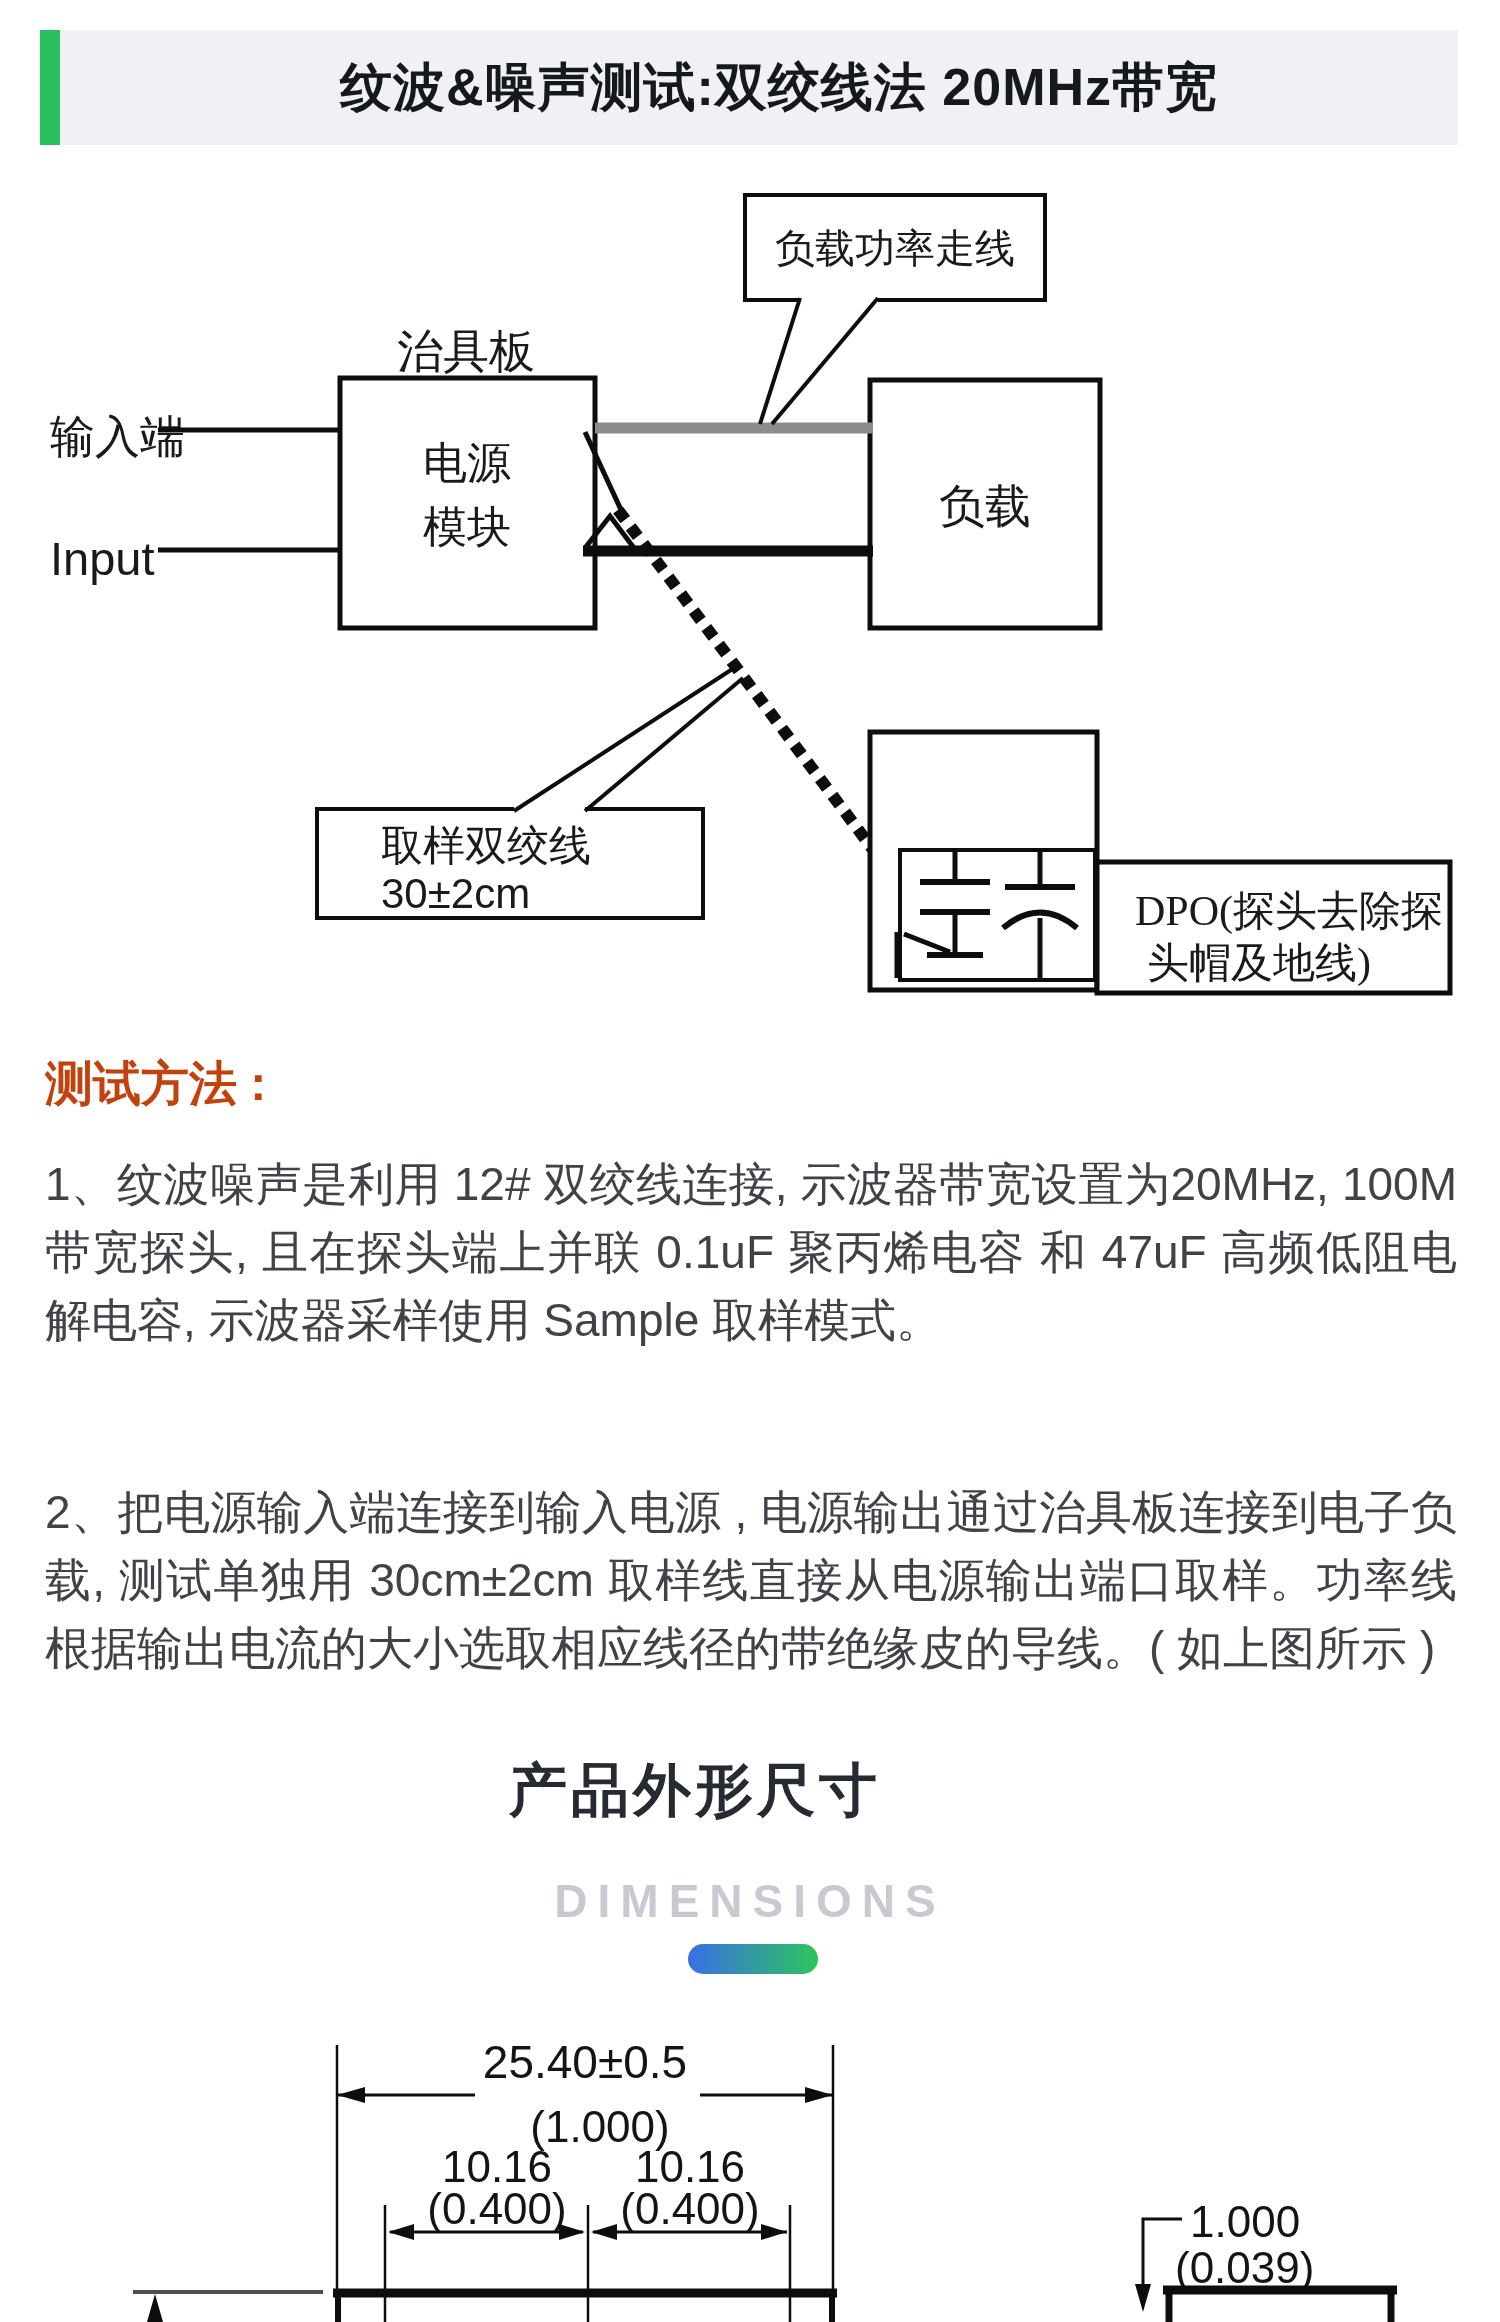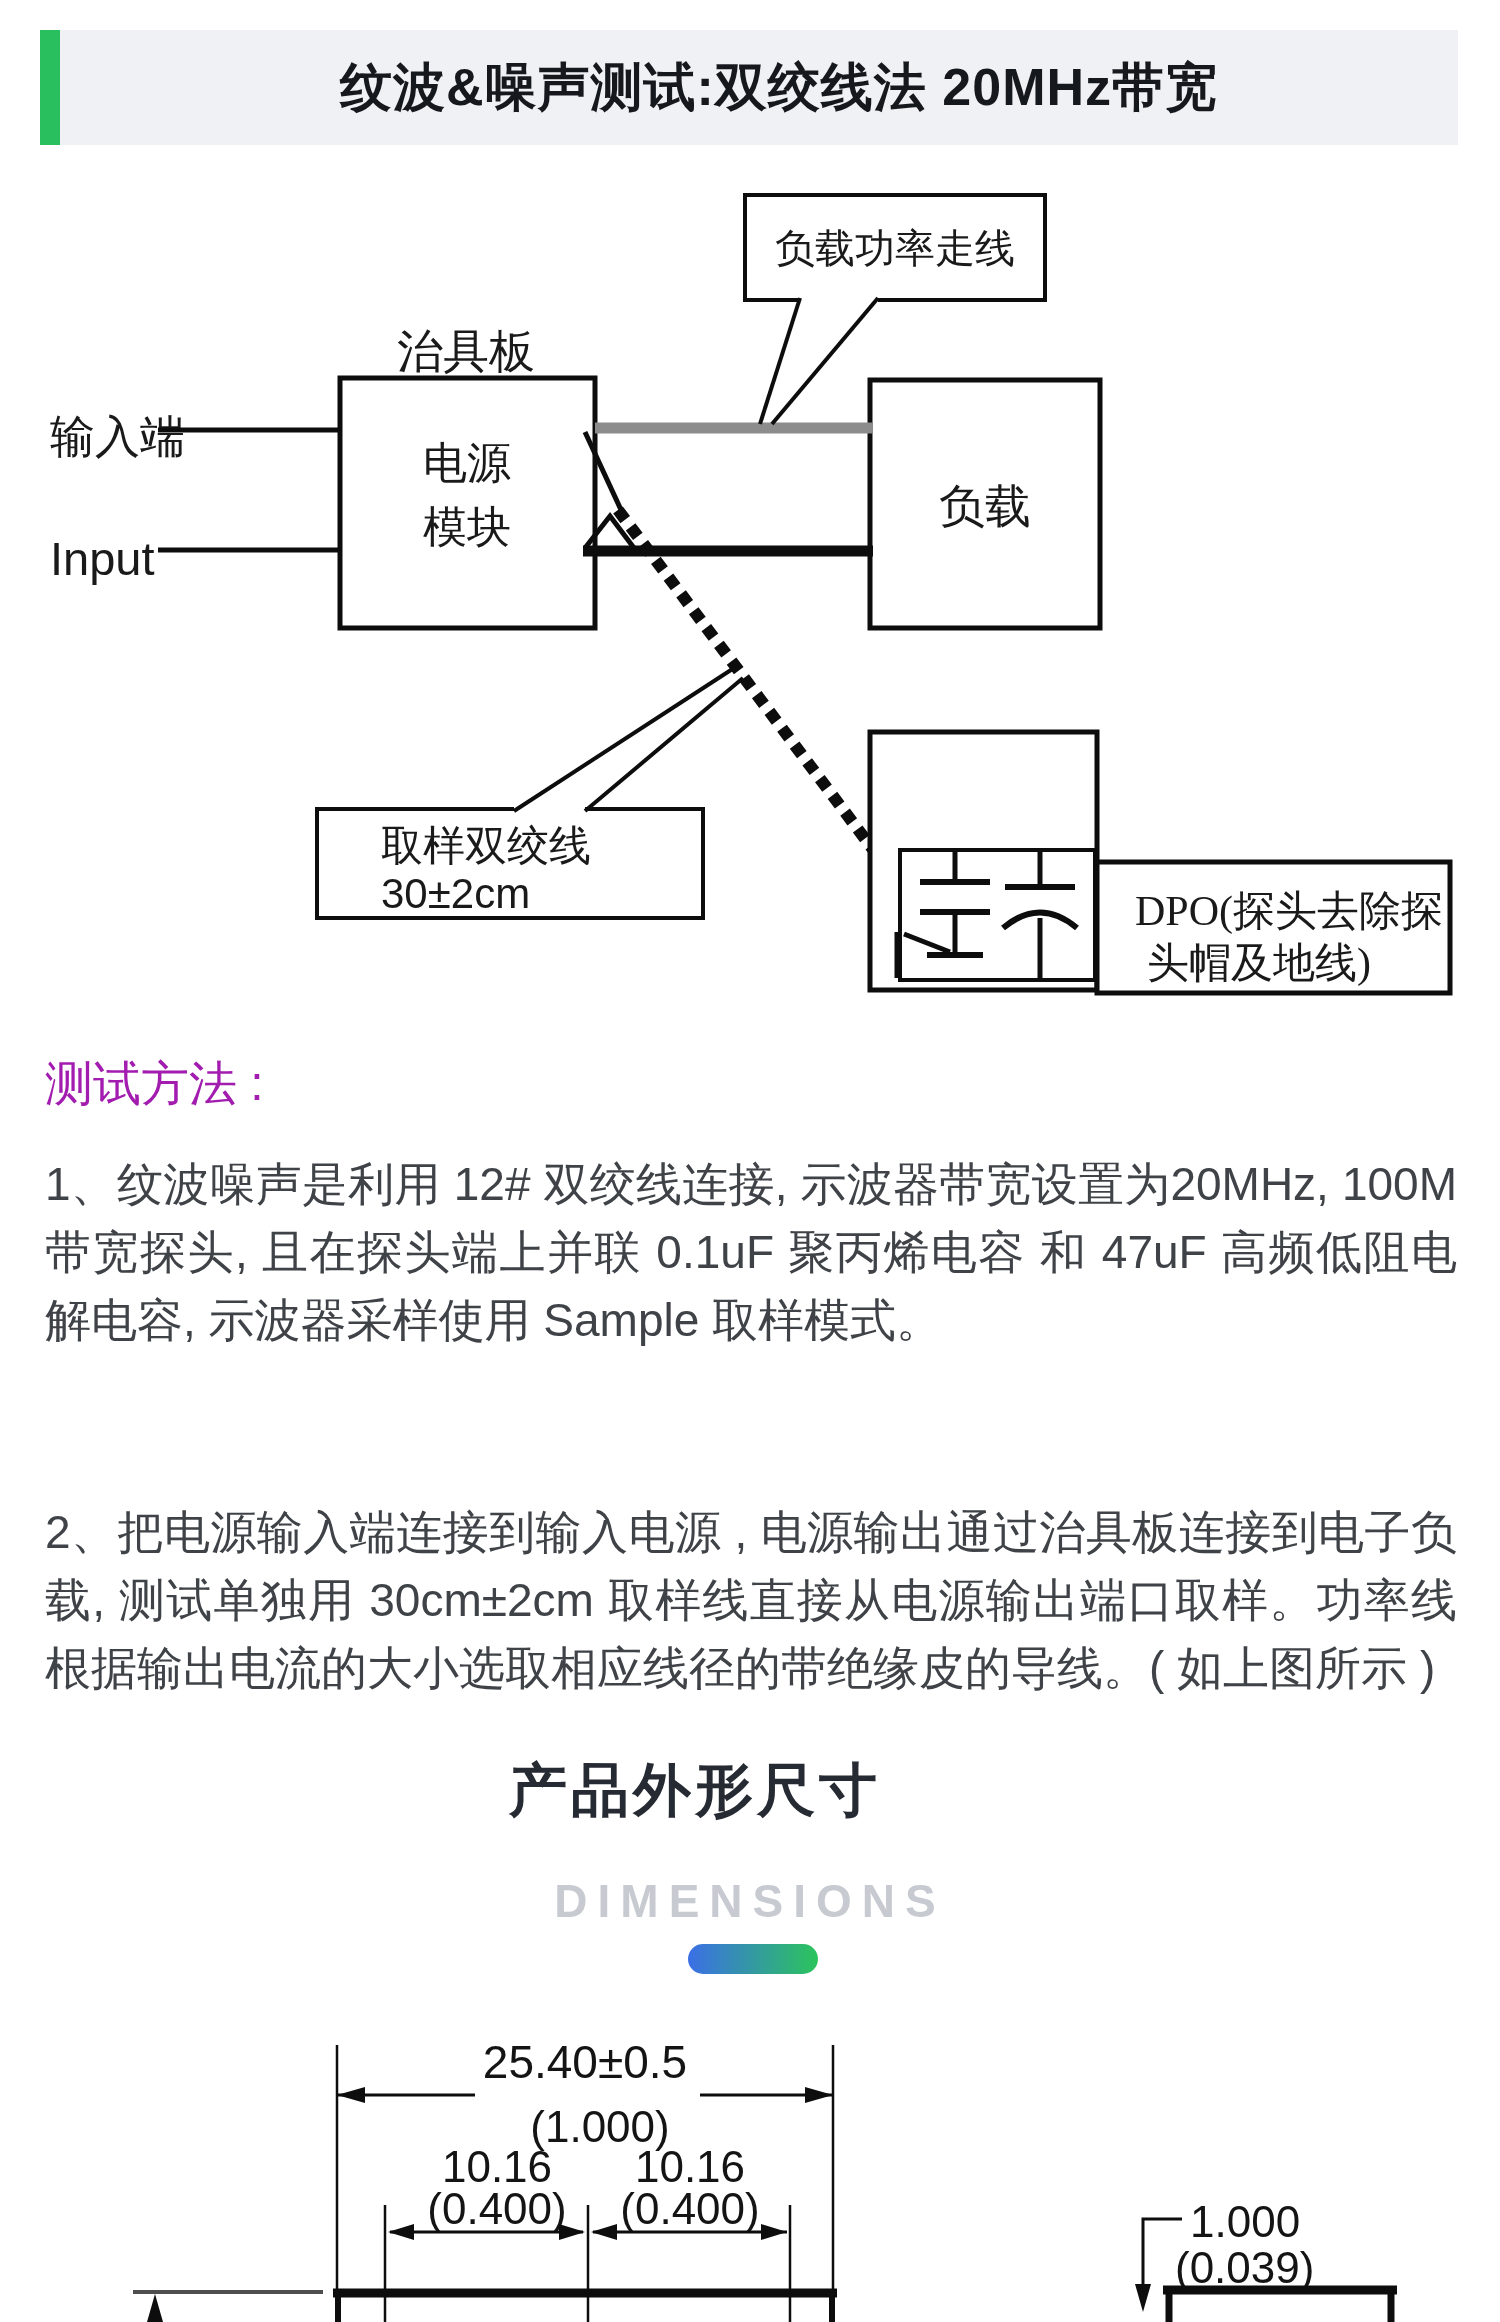--- a/index.html
+++ b/index.html
@@ -11,25 +11,25 @@
           display:flex;align-items:center;justify-content:center;}
   .header h1{margin:0 0 0 40px;font-size:52px;font-weight:bold;color:#15181d;letter-spacing:1px;}
   
   svg{position:absolute;left:0;}
   .ln{stroke:#0d0d0d;fill:none;}
   .bx{fill:#ffffff;stroke:#0d0d0d;}
   .svgtxt{font-family:"Liberation Sans","DejaVu Sans",sans-serif;fill:#1a1a1a;}
   .svgserif{font-family:"Liberation Serif","DejaVu Serif",serif;fill:#1a1a1a;}
   .dimtxt{font-family:"Liberation Sans","DejaVu Sans",sans-serif;fill:#141414;}
   
-  .m-head{position:absolute;left:45px;top:1052px;font-size:48px;font-weight:normal;color:#a21caf;}
+  .m-head{position:absolute;left:45px;top:1052px;font-size:48px;font-weight:bold;color:#c2410c;}
   .m-par{position:absolute;left:45px;width:1412px;font-size:46px;line-height:68px;
          color:#3f4348;text-align:justify;margin:0;}
   #par1{top:1150px;}
-  #par2{top:1478px;margin-top:20px;}
+  #par2{top:1478px;}
   
   .dim-title{position:absolute;left:0;top:1752px;width:1390px;text-align:center;
              font-size:58px;font-weight:bold;color:#262b33;letter-spacing:4px;}
   .dim-sub{position:absolute;left:0;top:1874px;width:1500px;text-align:center;
            font-size:46px;color:#c7cad0;letter-spacing:10px;font-weight:bold;}
   .pill{position:absolute;left:688px;top:1944px;width:130px;height:30px;border-radius:15px;
         background:linear-gradient(90deg,#3b6fe6,#2cc45c);}
 </style>
 </head>
 <body>

